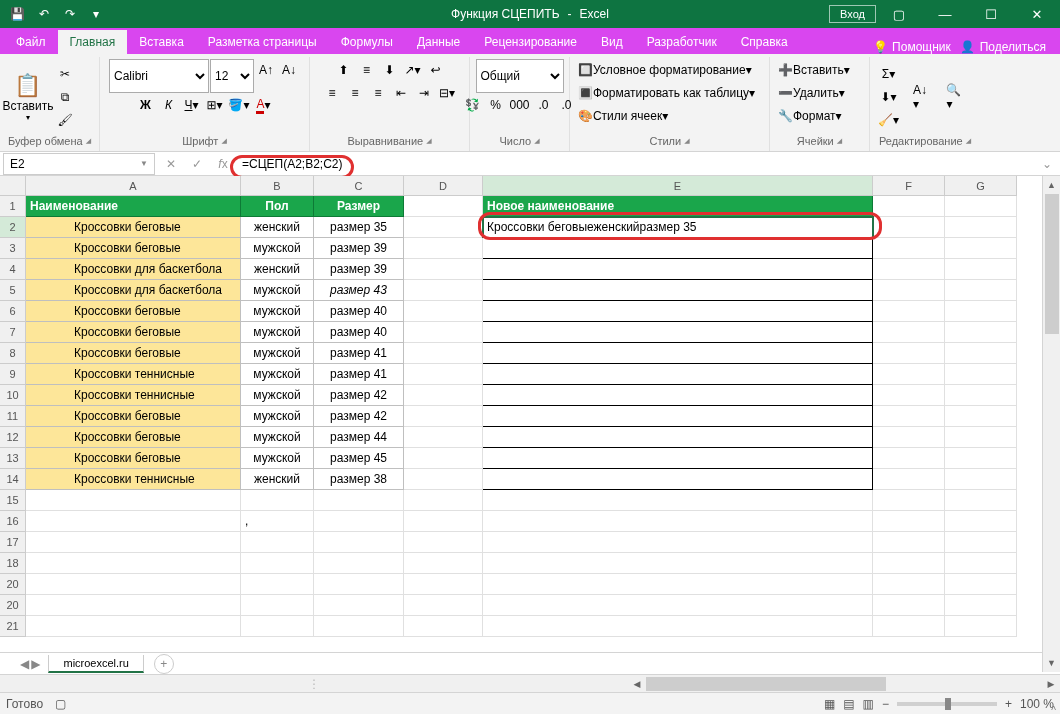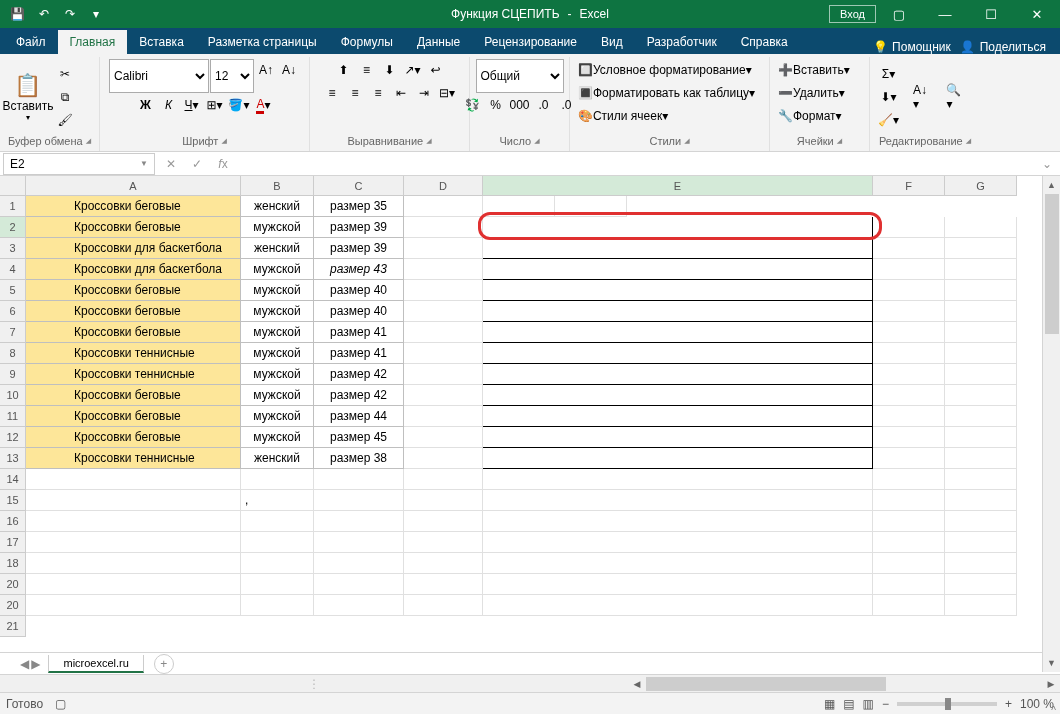--- a/index.html
+++ b/index.html
@@ -4,21 +4,21 @@
 <style>
 *{box-sizing:border-box;margin:0;padding:0;font-family:'Segoe UI',Arial,sans-serif;font-size:12px;}
 body{background:#fff;width:1060px;height:718px;overflow:hidden;position:relative;}
 .titlebar{height:28px;background:#0e7441;display:flex;align-items:center;color:#fff;position:relative;}
 .qat{display:flex;gap:2px;padding:0 6px;align-items:center;}
 .qat-btn{width:24px;height:24px;display:flex;align-items:center;justify-content:center;cursor:pointer;}
 .title-center{position:absolute;left:50%;transform:translateX(-50%);display:flex;align-items:center;gap:8px;}
 .title-right{margin-left:auto;display:flex;align-items:center;}
 .signin{border:1px solid rgba(255,255,255,.6);padding:2px 10px;font-size:11px;cursor:pointer;}
 .winbtn{width:46px;height:28px;display:flex;align-items:center;justify-content:center;cursor:pointer;font-size:13px;}
-.tabbar{height:26px;background:#0c4a6e;display:flex;align-items:flex-end;color:#fff;padding:0 4px;}
+.tabbar{height:26px;background:#d946ef;display:flex;align-items:flex-end;color:#fff;padding:0 4px;}
 .tab{padding:5px 12px;cursor:pointer;font-size:12px;}
 .tab.active{background:#f3f3f3;color:#217346;}
 .tabbar-right{margin-left:auto;display:flex;gap:10px;align-items:center;padding-right:10px;}
 .tabbar-right span{cursor:pointer;display:flex;align-items:center;gap:4px;}
 .ribbon{height:98px;background:#f3f3f3;border-bottom:1px solid #d4d4d4;display:flex;padding:3px 0 0 0;}
 .group{display:flex;flex-direction:column;height:100%;border-right:1px solid #e0e0e0;padding:2px 6px;}
 .group-body{flex:1;display:flex;align-items:center;gap:4px;}
 .group-label{text-align:center;font-size:11px;color:#666;padding-bottom:2px;display:flex;justify-content:center;align-items:center;gap:3px;}
 .group-label::after{content:'◢';font-size:7px;color:#888;}
 .rbtn{min-width:22px;height:22px;display:flex;align-items:center;justify-content:center;cursor:pointer;padding:0 2px;}
@@ -220,20 +220,24 @@
   <div class="namebox">
     <span>E2</span>
       <span style="font-size:8px;color:#888">▼</span>
   </div>
   <div class="fb-btn">✕</div>
   <div class="fb-btn">✓</div>
   <div class="fb-btn">
       <i>f</i>
       <sub>x</sub>
     </div>
+  <div class="fb-formula">
+    <span>=СЦЕП(A2;B2;C2)</span>
+    <div class="red-oval" style="left:-6px;top:-2px;width:124px;height:24px"></div>
+  </div>
   <div class="fb-btn" style="margin-left:auto">⌄</div>
 </div>
 
 <div class="grid-area">
   <div class="corner"></div>
   <div class="colhdr" id="colhdr">
       <div class="ch" style="width: 215px;">A</div>
       <div class="ch" style="width: 73px;">B</div>
       <div class="ch" style="width: 90px;">C</div>
       <div class="ch" style="width: 79px;">D</div>
@@ -259,24 +263,34 @@
       <div class="rh">15</div>
       <div class="rh">16</div>
       <div class="rh">17</div>
       <div class="rh">18</div>
       <div class="rh">20</div>
       <div class="rh">20</div>
       <div class="rh">21</div>
     </div>
   <div class="cells" id="cells">
       <div class="row">
+        <div class="cell hdr-green" style="width: 215px;">Наименование</div>
+        <div class="cell hdr-green center" style="width: 73px;">Пол</div>
+        <div class="cell hdr-green center" style="width: 90px;">Размер</div>
+        <div class="cell " style="width: 79px;"></div>
+        <div class="cell hdr-green" style="width: 390px;">Новое наименование</div>
+        <div class="cell " style="width: 72px;"></div>
+        <div class="cell " style="width: 72px;"></div>
+      </div>
+      <div class="row">
         <div class="cell yellow" style="width: 215px;">Кроссовки беговые</div>
         <div class="cell wbord center" style="width: 73px;">женский</div>
         <div class="cell wbord center" style="width: 90px;">размер 35</div>
         <div class="cell " style="width: 79px;"></div>
+        <div class="cell ebord sel-cell" style="width: 390px;">Кроссовки беговыеженскийразмер 35</div>
         <div class="cell " style="width: 72px;"></div>
         <div class="cell " style="width: 72px;"></div>
       </div>
       <div class="row">
         <div class="cell yellow" style="width: 215px;">Кроссовки беговые</div>
         <div class="cell wbord center" style="width: 73px;">мужской</div>
         <div class="cell wbord center" style="width: 90px;">размер 39</div>
         <div class="cell " style="width: 79px;"></div>
         <div class="cell ebord" style="width: 390px;"></div>
         <div class="cell " style="width: 72px;"></div>

